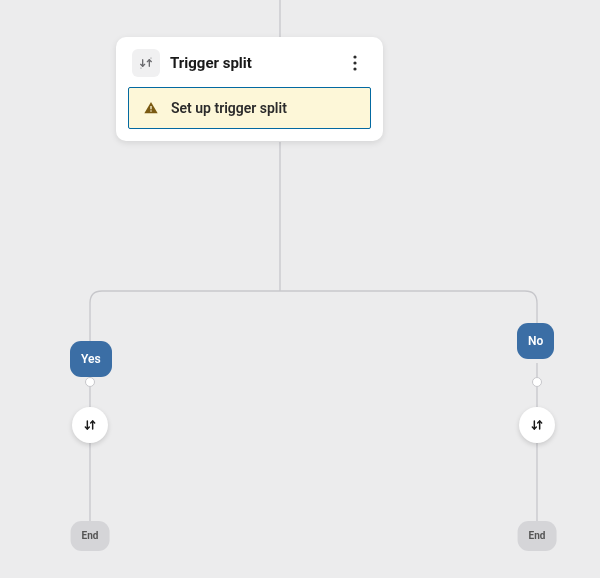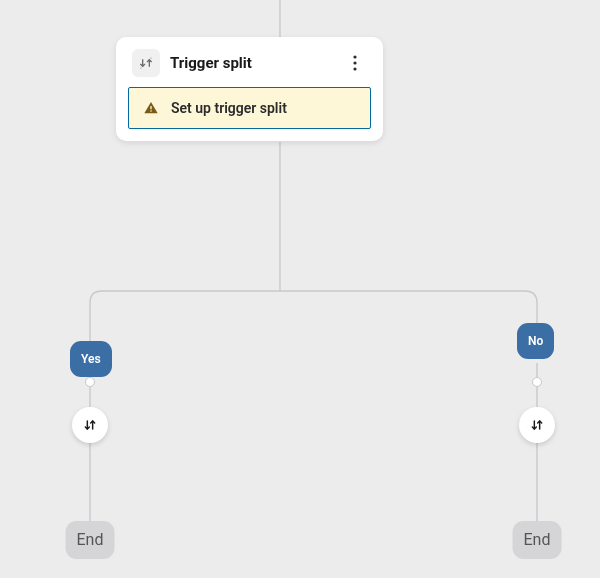--- a/index.html
+++ b/index.html
@@ -126,26 +126,26 @@
     justify-content: center;
     transform: translate(-50%, -50%);
     cursor: pointer;
   }
   .action-circle.left  { left: 90px;  top: 425px; }
   .action-circle.right { left: 537px; top: 425px; }
 
   
   .end-badge {
     position: absolute;
-    height: 38px;
+    height: 30px;
     padding: 0 11px;
     background: #d5d5d8;
     color: #555;
-    font-size: 16px;
-    font-weight: 400;
+    font-size: 10px;
+    font-weight: 700;
     border-radius: 11px;
     display: flex;
     align-items: center;
     justify-content: center;
     line-height: 1;
     transform: translateX(-50%);
   }
   .end-badge.left  { left: 90px;  top: 521px; }
   .end-badge.right { left: 537px; top: 521px; }
 </style>

